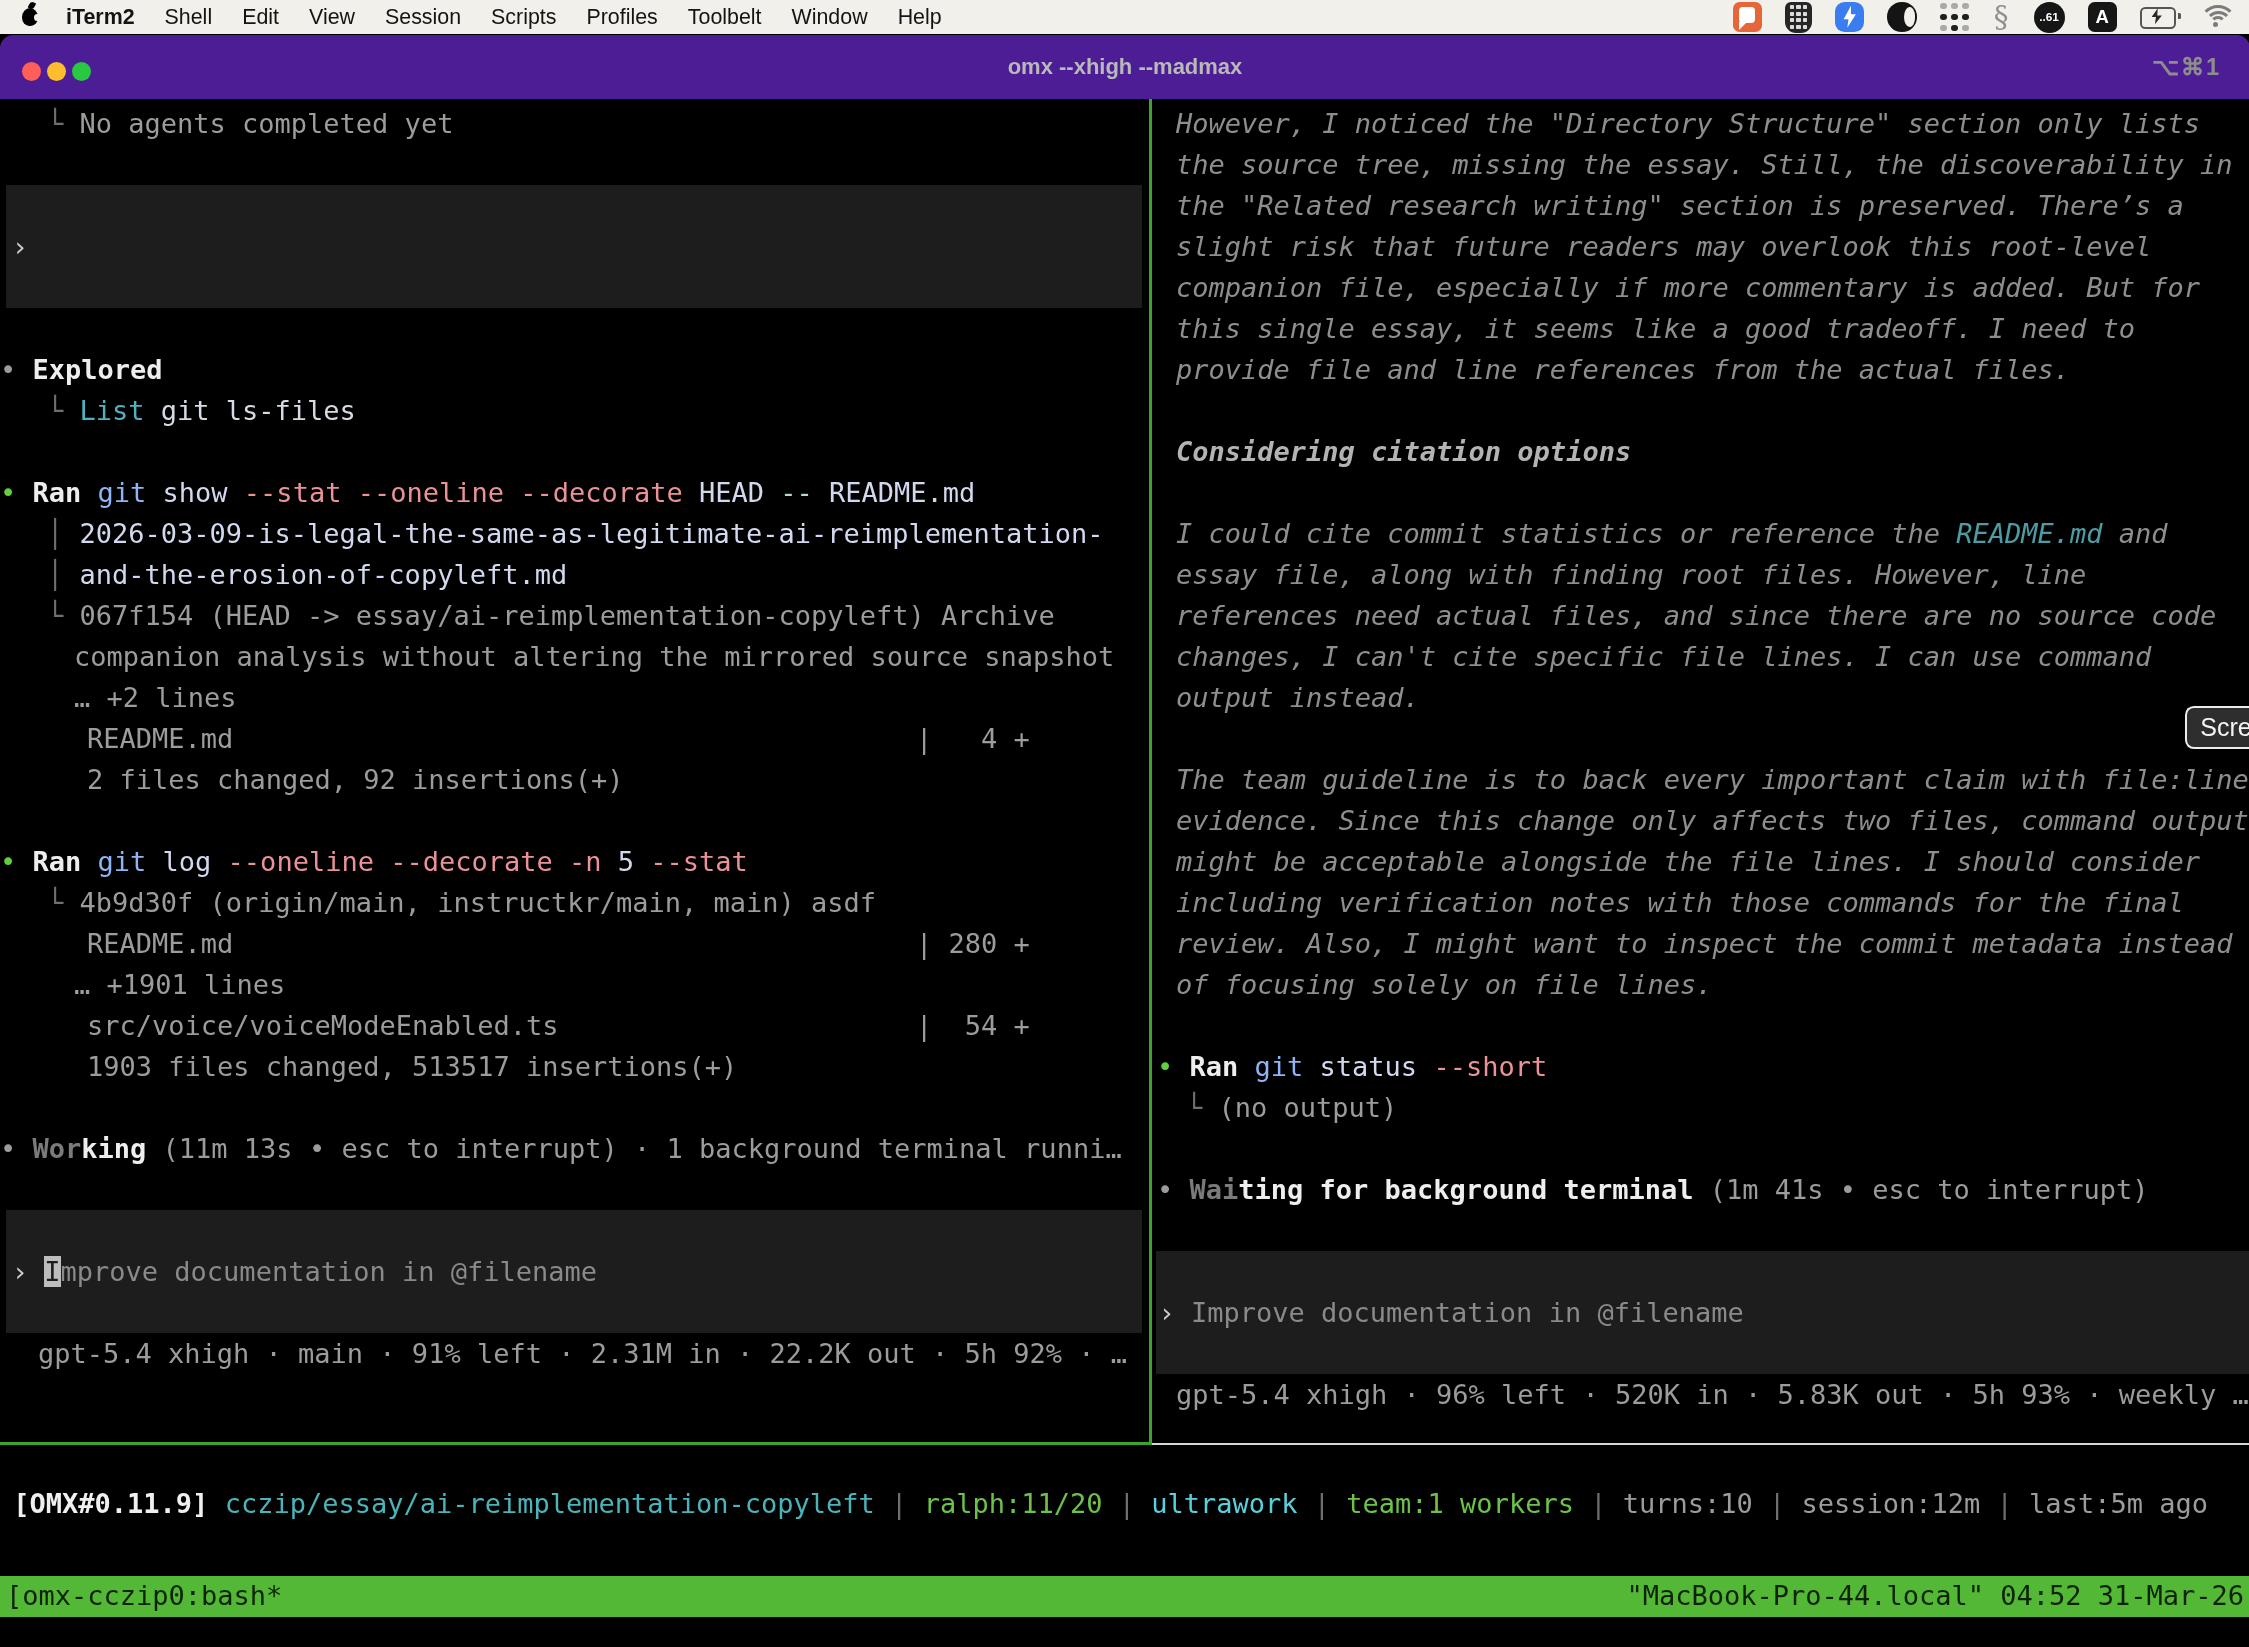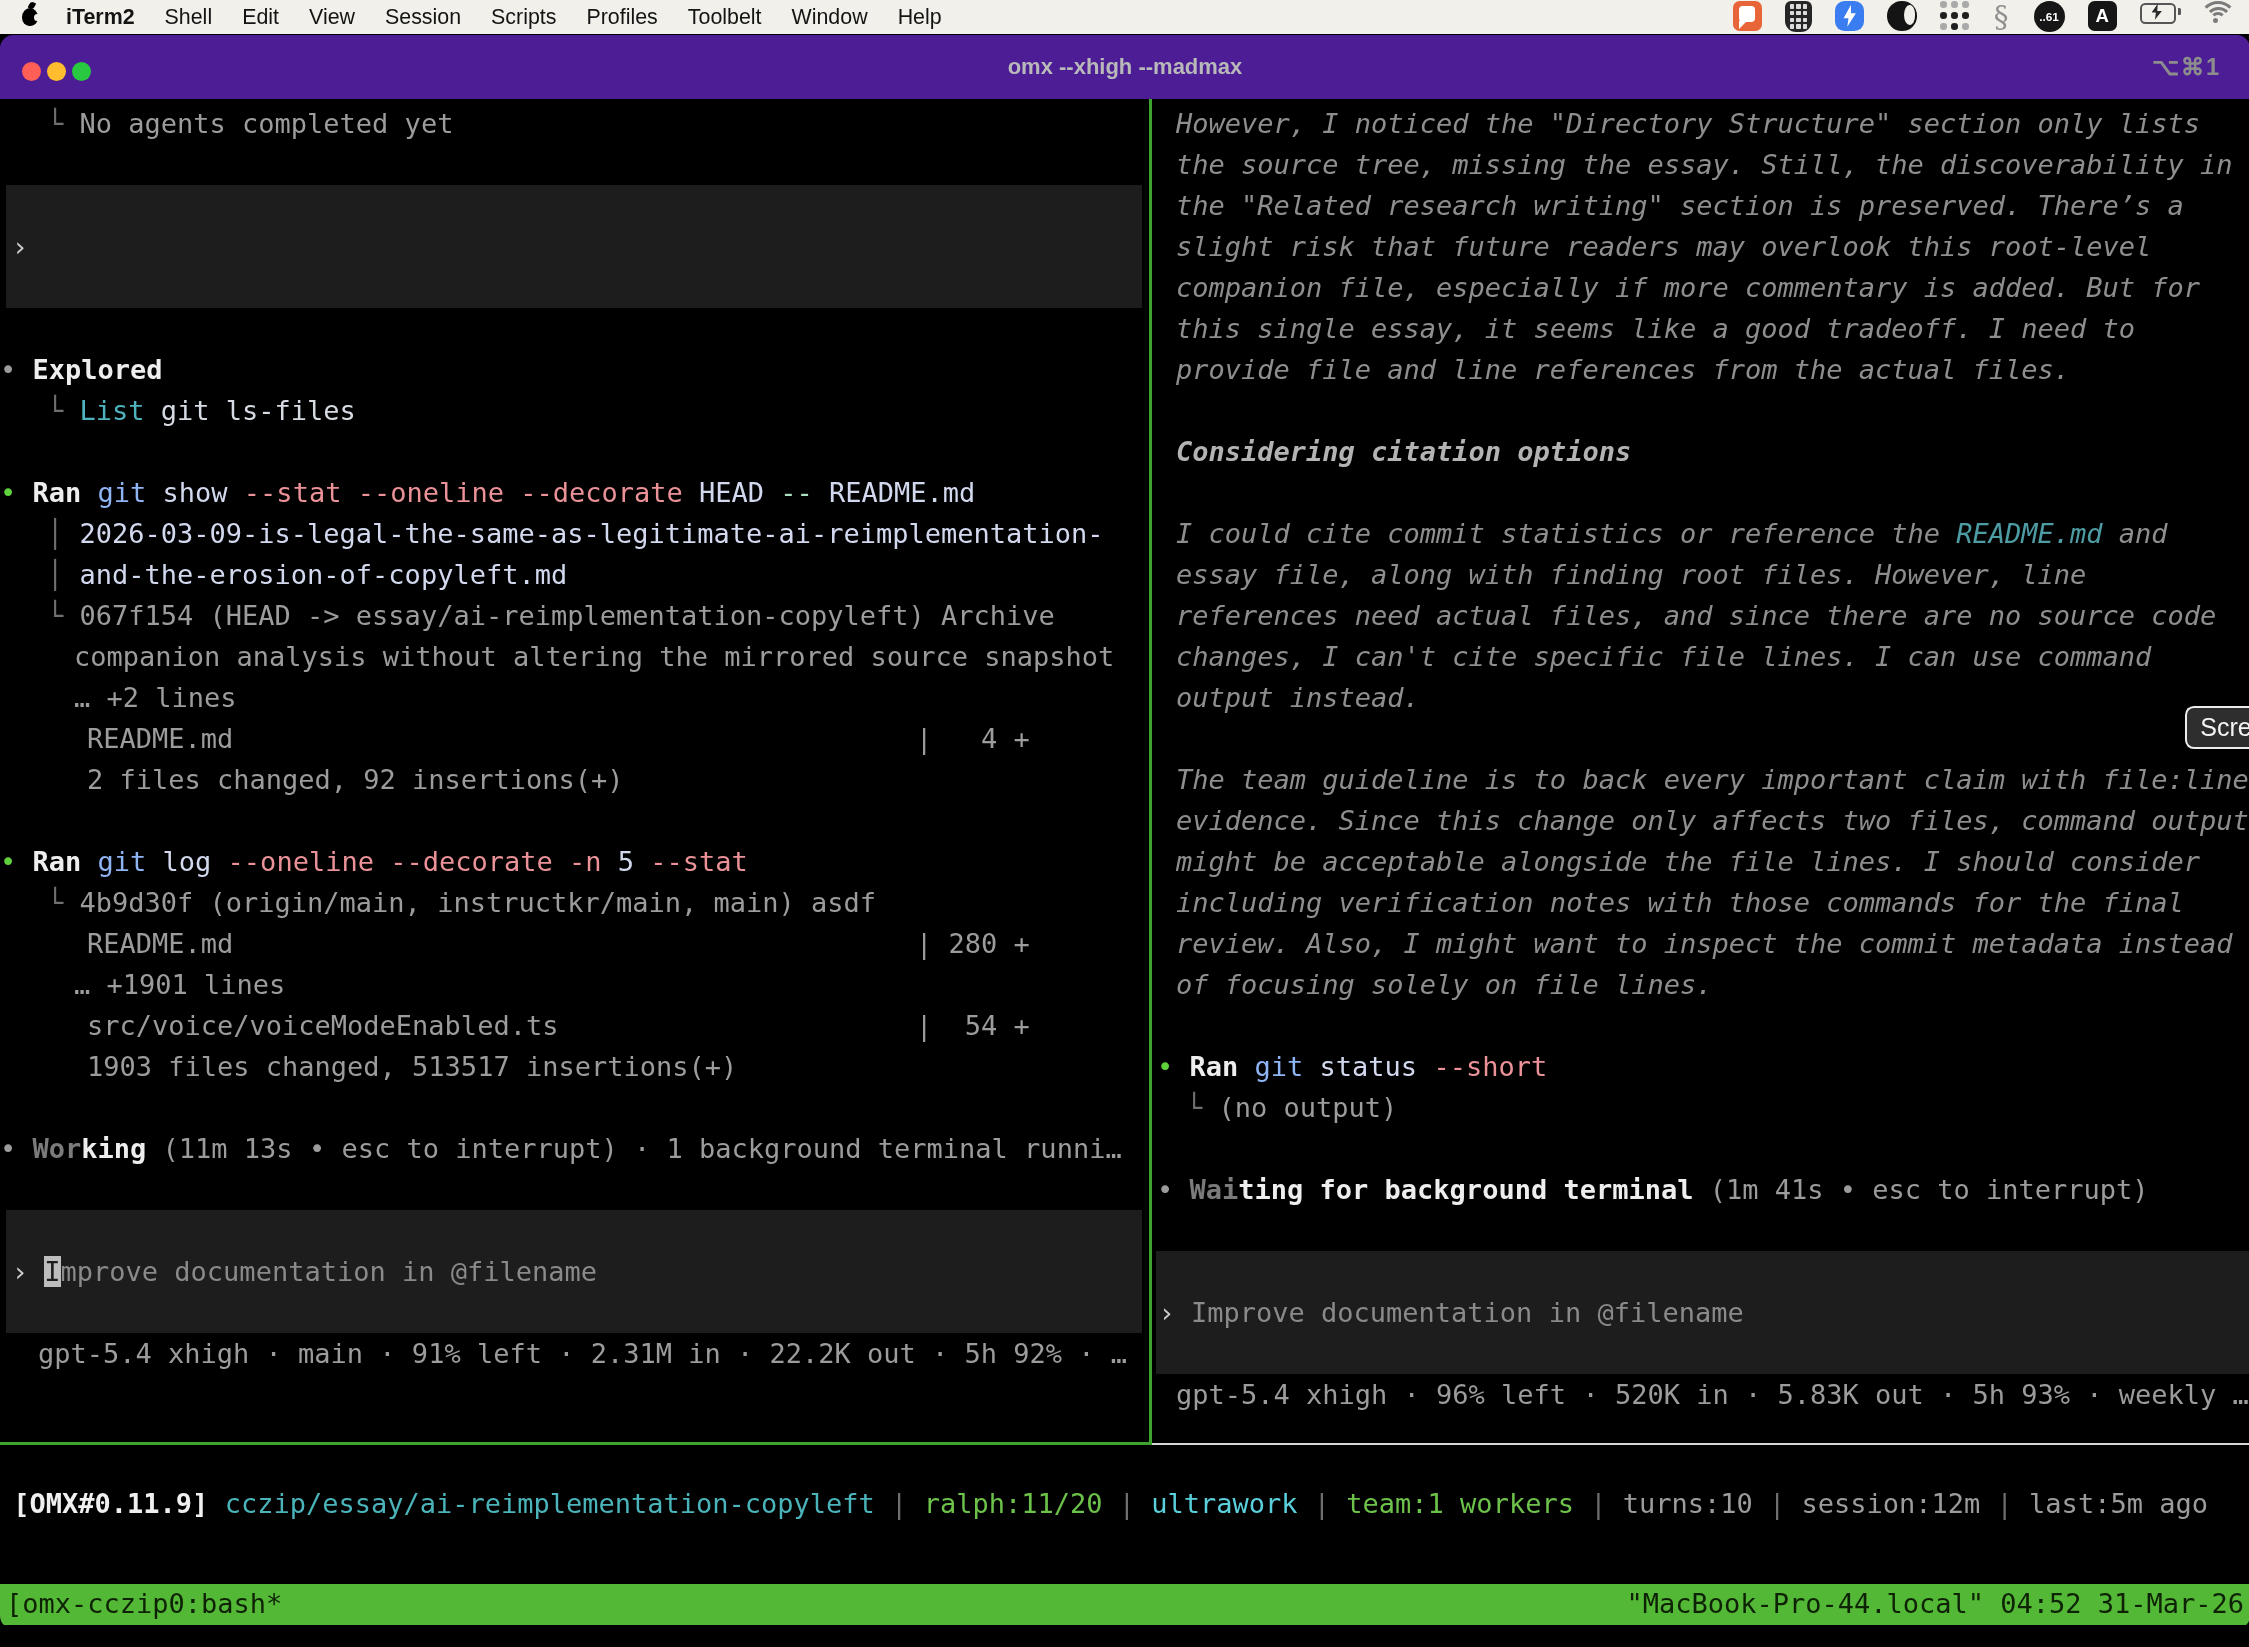--- a/index.html
+++ b/index.html
@@ -11,21 +11,21 @@
            display:flex;align-items:center;font-family:"Liberation Sans",sans-serif;
            font-size:21.4px;color:#141414;z-index:5}
   .i-apple{width:16px;height:18.5px;background:#000;border-radius:50% 50% 46% 46%;
            position:relative;margin-left:22px;flex:none}
   .i-apple::before{content:"";position:absolute;top:-5.9px;left:7.4px;width:5.9px;height:6.6px;
            background:#000;border-radius:60% 10% 60% 10%;transform:rotate(25deg)}
   .i-apple::after{content:"";position:absolute;right:-3px;top:5.9px;width:6.6px;height:7.4px;
            background:#f1f0ea;border-radius:50%}
   .menu-items{display:flex;gap:30px;margin-left:28px}
   .menu-item.bold{font-weight:bold}
-  .status-icons{margin-left:auto;display:flex;gap:23px;margin-right:19px}
+  .status-icons{margin-left:auto;display:flex;align-items:center;gap:23px;margin-right:19px}
   .icon{position:relative;flex:none}
   .i-chat{width:29.5px;height:29.5px;background:#e8653a;border-radius:6.6px}
   .i-chat::before{content:"";position:absolute;left:6.6px;top:5.2px;width:16px;height:15.5px;background:#fff;border-radius:3.7px}
   .i-chat::after{content:"";position:absolute;left:6.6px;top:20px;border:4.4px solid transparent;border-top-color:#fff;border-left-color:#fff}
   .i-keypad{width:26.6px;height:31px;background:#262626;border-radius:5.9px 5.9px 11px 11px;
             display:grid;grid-template-columns:repeat(3,4.4px);grid-auto-rows:4.4px;gap:2.2px;
             justify-content:center;align-content:center}
   .i-keypad i{background:#dcdcdc;border-radius:0.7px}
   .i-bolt{width:29.5px;height:29.5px;background:#3a7df0;border-radius:9.6px;display:flex;align-items:center;justify-content:center}
   .i-moon{width:29.5px;height:29.5px;background:#141414;border-radius:50%;overflow:hidden}
@@ -115,21 +115,21 @@
   
   .omx-line{position:absolute;top:1448px;left:13.3px;right:0;height:41px;line-height:41px;
             font-size:27px;white-space:pre;overflow:hidden}
   .c-swb{color:#f0f0f0;font-weight:bold}
   .c-steal{color:#4ab4ba}
   .c-sgrn{color:#6cc24a}
   .c-scyan{color:#5ad0dc}
   .c-ssep{color:#6e6e6e}
   .c-sdim{color:#9c9c9c}
 
-  .tmux{position:absolute;left:0;bottom:4px;width:100%;height:41px;background:#54b837;color:#0e2305;
+  .tmux{position:absolute;left:0;bottom:12px;width:100%;height:41px;background:#54b837;color:#0e2305;
         font-size:27px;line-height:40px;display:flex;justify-content:space-between;
         padding:0 5.9px;box-sizing:border-box;white-space:pre}
 
   
   .screen-pill{position:absolute;top:706px;right:0;height:43px;width:65px;background:#2e2e2e;
         border:2.2px solid #ececec;border-right:none;border-radius:8.9px 0 0 8.9px;color:#f4f4f4;
         font-family:"Liberation Sans",sans-serif;font-size:25px;display:flex;align-items:center;
         padding-left:13.3px;box-sizing:border-box;z-index:6}
 </style>
 </head>

